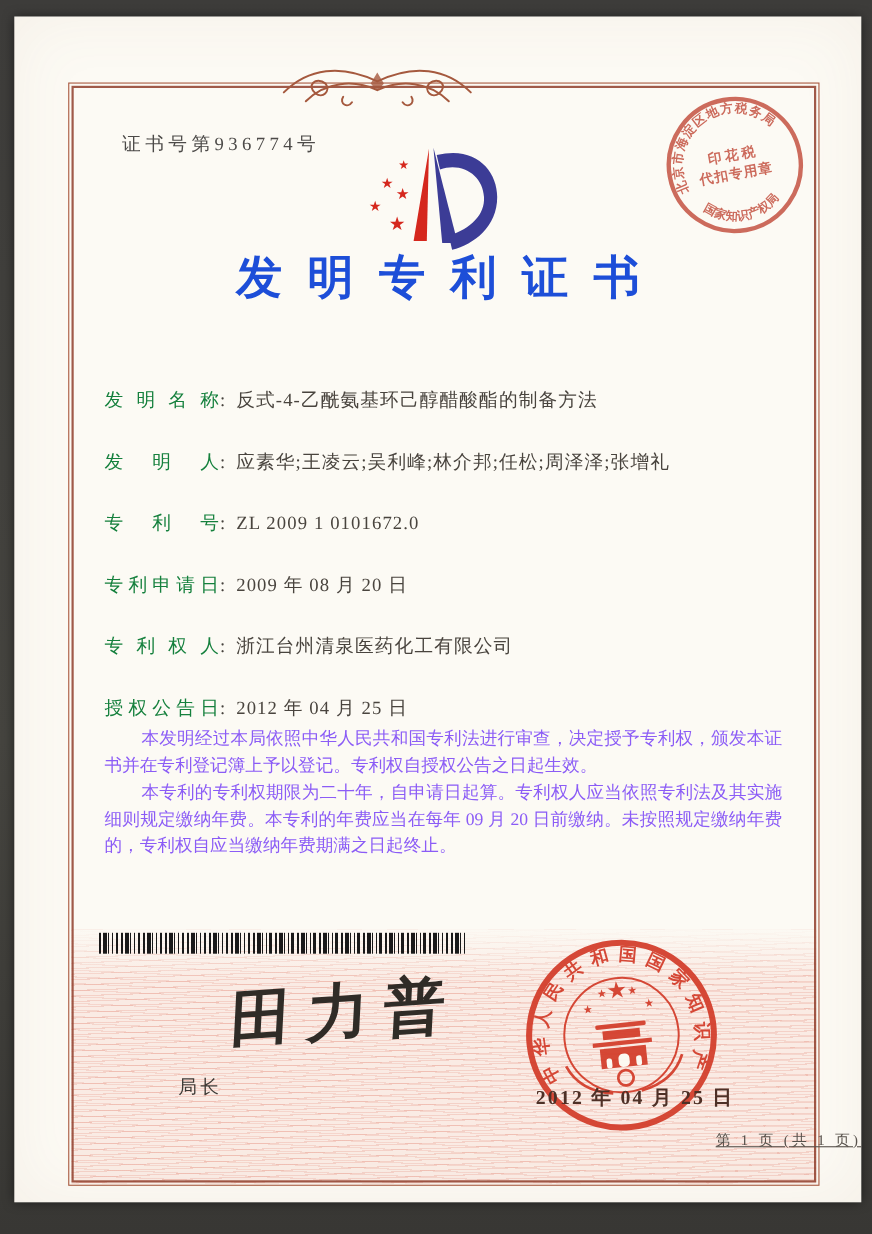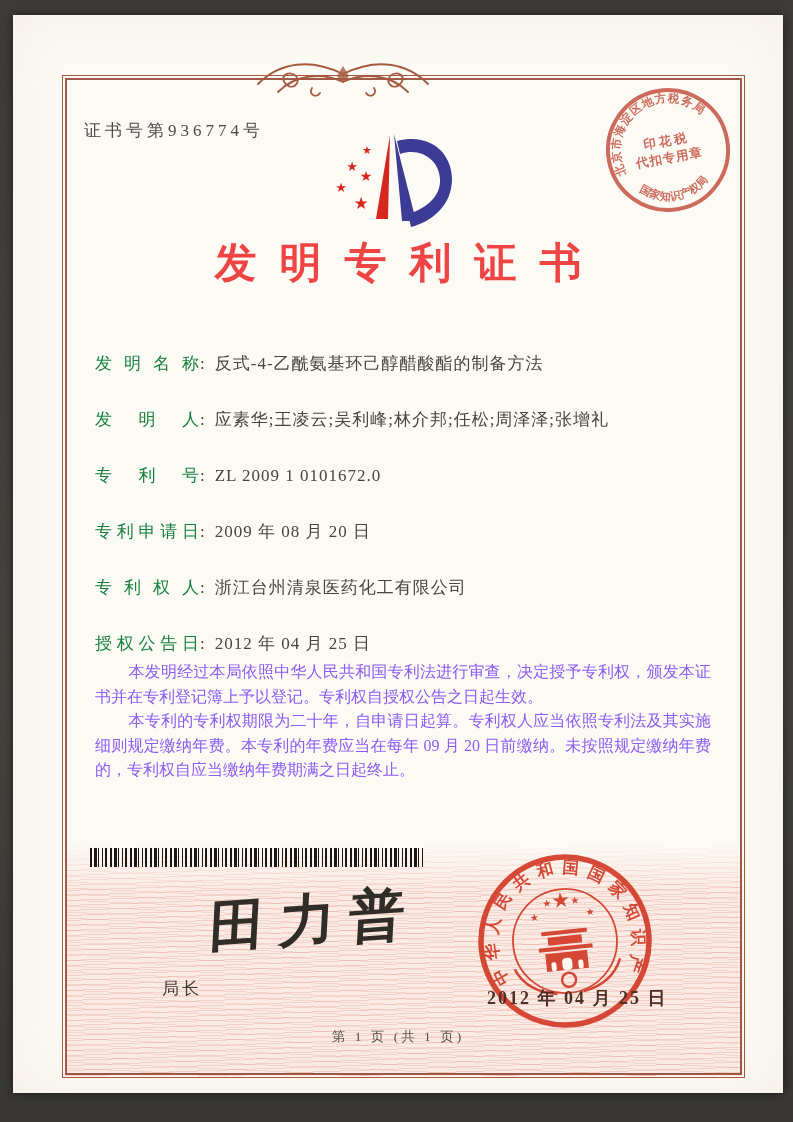--- a/index.html
+++ b/index.html
@@ -22,29 +22,29 @@
   }
   .pattern{
     position:absolute;left:52px;top:830px;width:677px;height:231px;
     background-color:rgba(246,203,193,.30);
     background-image:
       linear-gradient(180deg, rgba(252,250,244,.95), rgba(252,250,244,0) 46px),
       repeating-linear-gradient(178deg, rgba(222,115,96,.22) 0 1px, rgba(0,0,0,0) 1px 5px),
       repeating-linear-gradient(182.5deg, rgba(222,115,96,.18) 0 1px, rgba(0,0,0,0) 1px 6px);
   }
   .cert-no{
-    position:absolute;left:71px;top:104px;font-size:17px;letter-spacing:4px;
+    position:absolute;left:98px;top:104px;font-size:17px;letter-spacing:4px;
     color:#4c4a48;
   }
   .logo{position:absolute;left:267px;top:115px;width:240px;height:114px;}
   .tax-stamp{position:absolute;left:588px;top:68px;width:134px;height:134px;
     transform:rotate(-10deg);opacity:.88;}
   .title{
-    position:absolute;left:0;right:0;top:220px;text-align:center;
-    font-size:42px;font-weight:600;color:#ef4444;
+    position:absolute;left:0;right:0;top:209px;text-align:center;
+    font-size:42px;font-weight:600;color:#1d4ed8;
     letter-spacing:23px;padding-left:23px;white-space:nowrap;
   }
   .fields{position:absolute;left:82px;top:330px;right:55px;}
   .f-row{line-height:38px;margin-bottom:18px;font-size:17px;color:#45413c;white-space:nowrap;}
   .f-label{display:inline-block;width:104px;text-align:justify;text-align-last:justify;color:#15803d;}
   .f-colon{display:inline-block;margin:0 10px 0 1px;}
   .f-value{letter-spacing:1px;color:#49443e;}
   .paras{position:absolute;left:82px;top:645px;width:616px;
     font-size:16px;line-height:24.5px;color:#8b5cf6;text-align:justify;}
   .paras p{margin:0;text-indent:2.1em;}
@@ -62,22 +62,22 @@
     position:absolute;left:196px;top:868px;font-size:56px;font-weight:bold;
     letter-spacing:14px;color:#302c27;transform:rotate(-4deg) skewX(-7deg);
     font-family:"DejaVu Serif","Liberation Serif",serif;white-space:nowrap;
   }
   .seal{position:absolute;left:463px;top:837px;width:178px;height:178px;transform:rotate(-6deg);}
   .issue-date{
     position:absolute;left:474px;top:971px;font-size:18px;font-weight:bold;
     letter-spacing:2px;color:#4e3026;z-index:3;white-space:nowrap;
   }
   .footer{
-    position:absolute;left:0;right:0;top:1013px;text-align:center;
-    font-size:13.5px;letter-spacing:3px;color:#57514b;
+    position:absolute;left:0;right:0;top:1013px;text-align:right;
+    font-size:13.5px;letter-spacing:3px;color:#57514b;text-decoration:underline;
   }
   .ornament{position:absolute;left:239px;top:31px;width:182px;height:68px;}
   svg{display:block;}
 </style>
 </head>
 <body>
 
 <div class="paper">
 
   <div class="pattern"></div>

